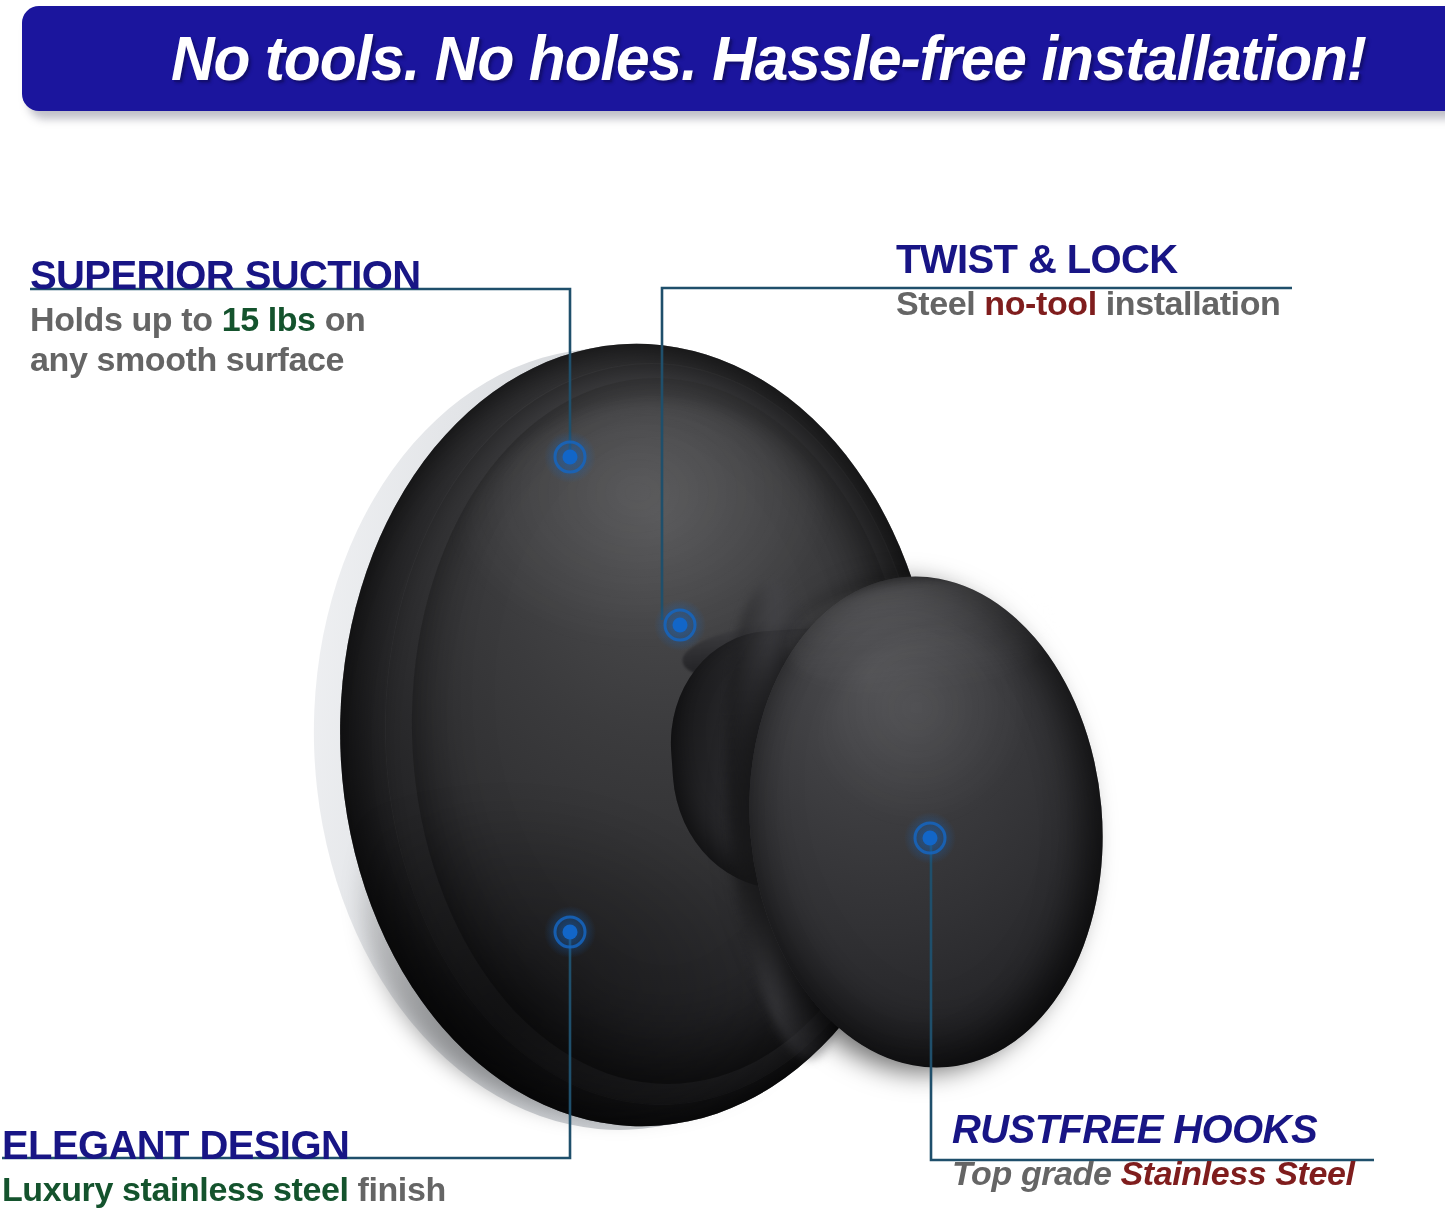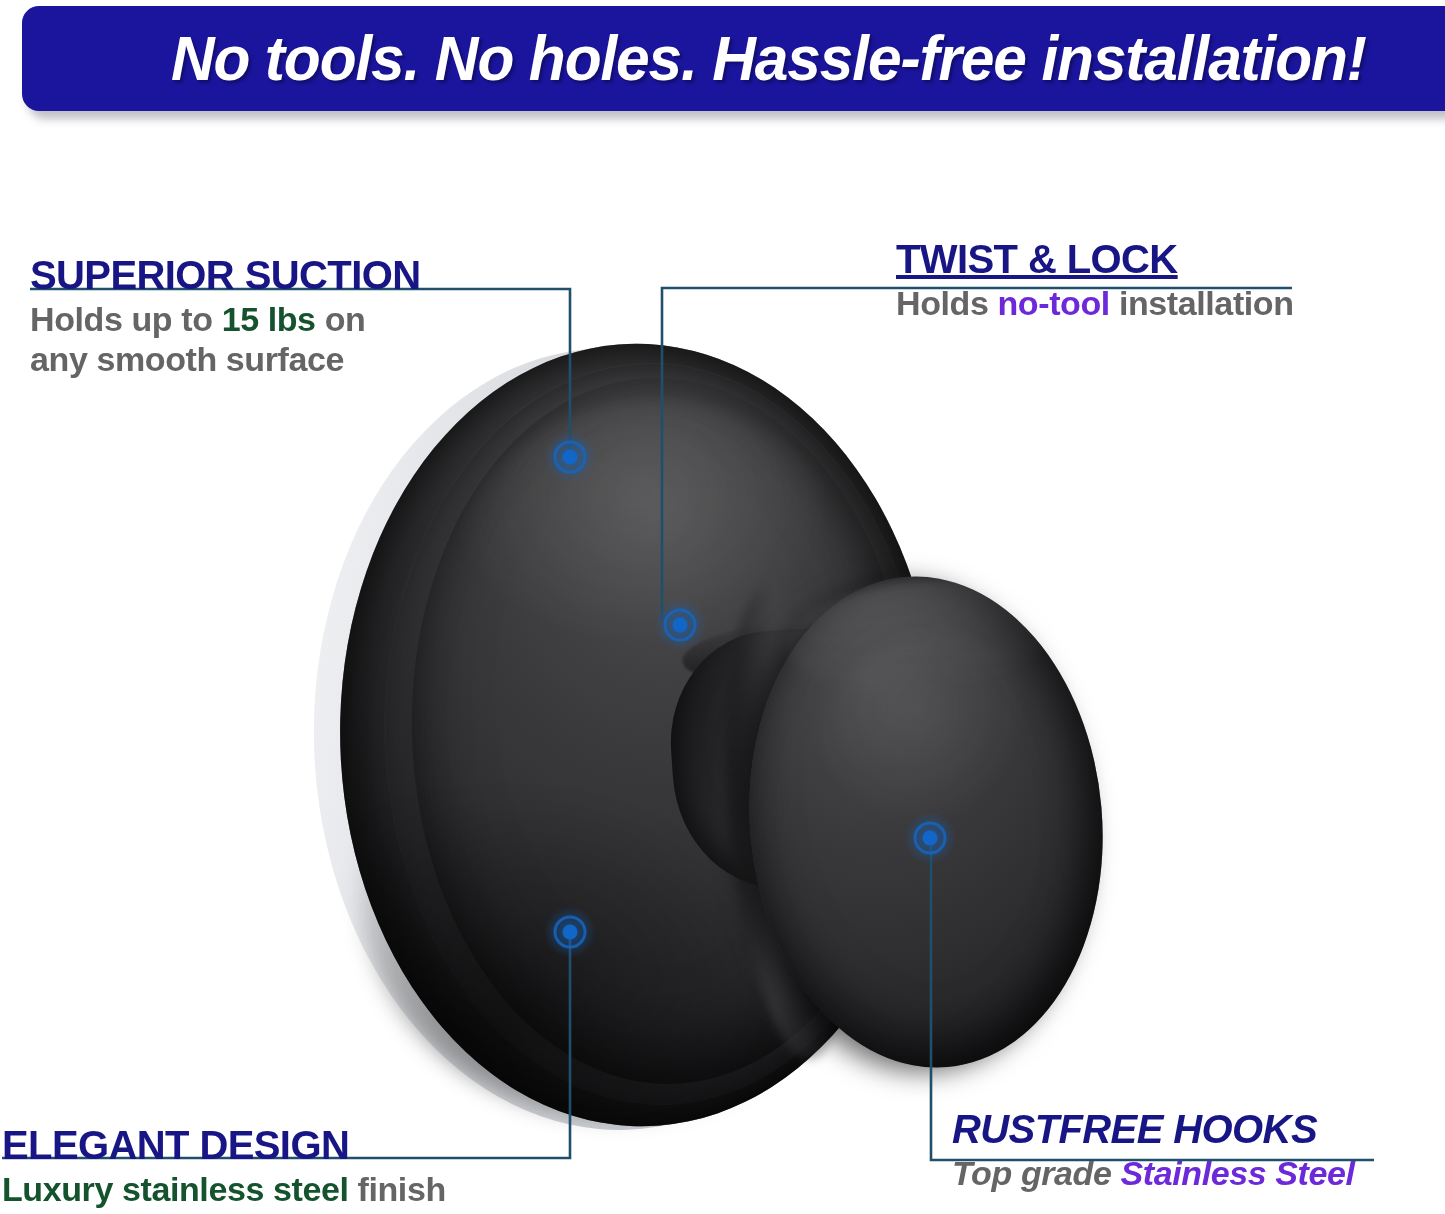--- a/index.html
+++ b/index.html
@@ -281,25 +281,25 @@
   }
   .callout p {
     margin: 4px 0 0 0;
     color: #656565;
     font-size: 34px;
     font-weight: bold;
     line-height: 1.17;
     letter-spacing: -0.4px;
   }
   .hl { color: #14532d; }
-  .hl-red { color: #6d28d9; }
+  .hl-red { color: #7f1d1d; }
 
   .c-tl { left: 30px; top: 254px; }
   .c-tr { left: 896px; top: 238px; text-align: left; }
-  .c-tr h3 { text-indent: 0; text-decoration: underline; }
+  .c-tr h3 { text-indent: 0; }
   .c-bl { left: 2px; top: 1108px; margin-top: 16px; }
   .c-br { left: 952px; top: 1108px; font-style: italic; }
 </style>
 </head>
 <body>
 
 <div id="canvas">
 
   <div class="banner">
     <div class="banner-text">No tools. No holes. Hassle-free installation!</div>
@@ -367,21 +367,21 @@
     </g>
   </svg>
 
   <div class="callout c-tl">
     <h3>SUPERIOR SUCTION</h3>
     <p><span>Holds up to </span><span class="hl">15 lbs</span><span> on</span><br><span>any smooth surface</span></p>
   </div>
 
   <div class="callout c-tr">
     <h3>TWIST &amp; LOCK</h3>
-    <p><span>Holds </span><span class="hl-red">no-tool</span><span> installation</span></p>
+    <p><span>Steel </span><span class="hl-red">no-tool</span><span> installation</span></p>
   </div>
 
   <div class="callout c-bl">
     <h3>ELEGANT DESIGN</h3>
     <p><span class="hl">Luxury stainless steel</span><span> finish</span></p>
   </div>
 
   <div class="callout c-br">
     <h3>RUSTFREE HOOKS</h3>
     <p><span>Top grade </span><span class="hl-red">Stainless Steel</span></p>

